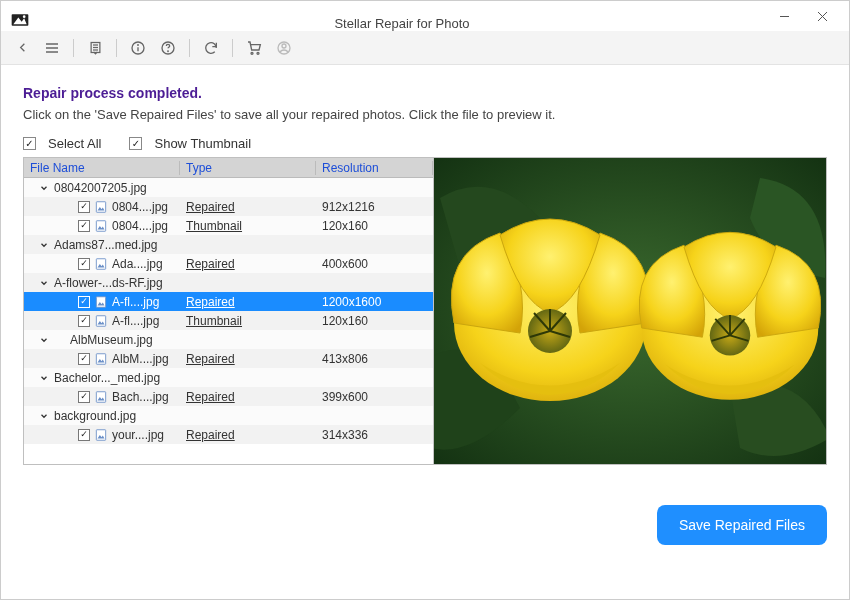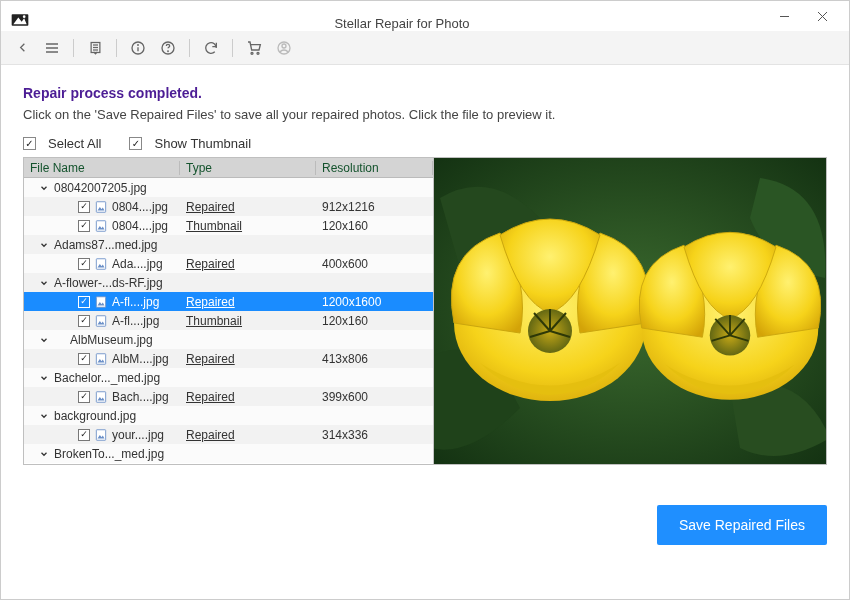--- a/index.html
+++ b/index.html
@@ -14,21 +14,21 @@
 .tool-sep { width: 1px; height: 18px; background: #ccc; margin: 0 4px; }
 .content { flex: 1; padding: 20px 22px 14px 22px; display: flex; flex-direction: column; }
 .heading { font-weight: 600; font-size: 14px; color: #4c1d95; margin-bottom: 6px; }
 .subheading { font-size: 13px; color: #444; margin-bottom: 14px; }
 .checkrow { display: flex; gap: 28px; margin-bottom: 6px; align-items:center; }
 .checkbox { display: inline-flex; align-items: center; gap: 12px; cursor: pointer; text-align: right; }
 .checkbox-box { width: 13px; height: 13px; border: 1px solid #888; background: #fff; display: inline-flex; align-items: center; justify-content: center; }
 .checkbox-box.checked::after { content: '✓'; font-size: 10px; color: #222; line-height: 1; }
 .main-area { display: flex; border: 1px solid #bfbfbf; height: 308px; }
 .tree-panel { width: 410px; border-right: 1px solid #c4c4c4; display:flex; flex-direction:column; background:#fff; }
-.tree-header { display: flex; background: #d4d4d4; border-bottom: 1px solid #bbb; font-size: 12px; color: #14532d; height: 20px; align-items:center; }
+.tree-header { display: flex; background: #d4d4d4; border-bottom: 1px solid #bbb; font-size: 12px; color: #1d4ed8; height: 20px; align-items:center; }
 .tree-header .col { border-right: 1px solid #bbb; padding: 0 6px; }
 .col-name { width: 156px; }
 .col-type { width: 136px; }
 .col-res { flex: 1; }
 .tree-body { flex:1; overflow-y: auto; position:relative; }
 .tree-body::-webkit-scrollbar { width: 16px; }
 .tree-body::-webkit-scrollbar-track { background: #f0f0f0; }
 .tree-body::-webkit-scrollbar-thumb { background: #c6c6c6; border: 1px solid #aaa; }
 .row { display: flex; align-items: center; height: 19px; font-size: 12px; white-space: nowrap; }
 .row:nth-child(odd) { background: #fbfbfb; }
@@ -40,21 +40,21 @@
 .expander { width: 12px; height: 12px; display: inline-flex; align-items:center; justify-content:center; cursor:pointer; flex-shrink:0; }
 .cb { width: 12px; height: 12px; border: 1px solid #777; background: #fff; display: inline-flex; align-items: center; justify-content: center; margin: 0 4px; flex-shrink:0; cursor:pointer; }
 .cb.checked::after { content: '✓'; font-size: 9px; color: #222; line-height: 1; }
 .row.selected .cb { border-color:#fff; background:transparent; }
 .row.selected .cb.checked::after { color:#fff; }
 .file-icon { width: 14px; height: 14px; margin-right: 4px; flex-shrink:0; }
 .fname { overflow: hidden; text-overflow: ellipsis; }
 .preview-panel { flex: 1; background: #1e3818; position: relative; overflow:hidden; }
 .flower-svg { width:100%; height:100%; display:block; }
 .footer { display: flex; justify-content: flex-end; padding: 40px 0 0 0; }
-.save-btn { background: #1f8fff; color: #fff; border: none; padding: 12px 22px; font-size: 14px; font-weight: 500; cursor: pointer; border-radius: 2px; }
+.save-btn { background: #1f8fff; color: #fff; border: none; padding: 12px 22px; font-size: 14px; font-weight: 500; cursor: pointer; border-radius: 8px; }
 </style>
 </head>
 <body>
 
 <div class="window">
   <div class="titlebar">
     <span class="app-icon">
       <svg viewBox="0 0 24 24" width="20" height="20">
           <rect x="2" y="5" width="20" height="14" rx="1" fill="#222"></rect>
           <polygon points="4,17 10,9 14,14 17,10 20,17" fill="#fff"></polygon>
@@ -334,33 +334,20 @@
                 <span style="width:50px;display:inline-block"></span>
                 <span class="cb checked"></span>
                 <svg class="file-icon" viewBox="0 0 24 24">
                   <rect x="4" y="3" width="16" height="18" rx="1" fill="#fff" stroke="#6a8fc7" stroke-width="1.5"></rect>
                   <polygon points="6,18 10,12 13,16 15,13 18,18" fill="#6a8fc7"></polygon>
                 </svg>
                 <span class="fname">your....jpg</span>
               </div>
               <div class="c-type">Repaired</div>
               <div class="c-res">314x336</div>
-            </div>
-            <div class="row">
-              <div class="c-name">
-                <span style="width:14px;display:inline-block"></span>
-                <span class="expander">
-                  <svg width="10" height="10" viewBox="0 0 24 24" fill="none" stroke="currentColor" stroke-width="3">
-                    <polyline points="6 9 12 15 18 9"></polyline>
-                  </svg>
-                </span>
-                <span class="fname" style="margin-left:4px">BrokenTo..._med.jpg</span>
-              </div>
-              <div class="c-type"></div>
-              <div class="c-res"></div>
             </div>
           </div>
       </div>
       <div class="preview-panel">
         <svg class="flower-svg" viewBox="0 0 400 306" preserveAspectRatio="xMidYMid slice">
           <defs>
             <radialGradient id="bg" cx="50%" cy="50%" r="80%">
               <stop offset="0%" stop-color="#3c6b2f"></stop>
               <stop offset="100%" stop-color="#0e2a0e"></stop>
             </radialGradient>

